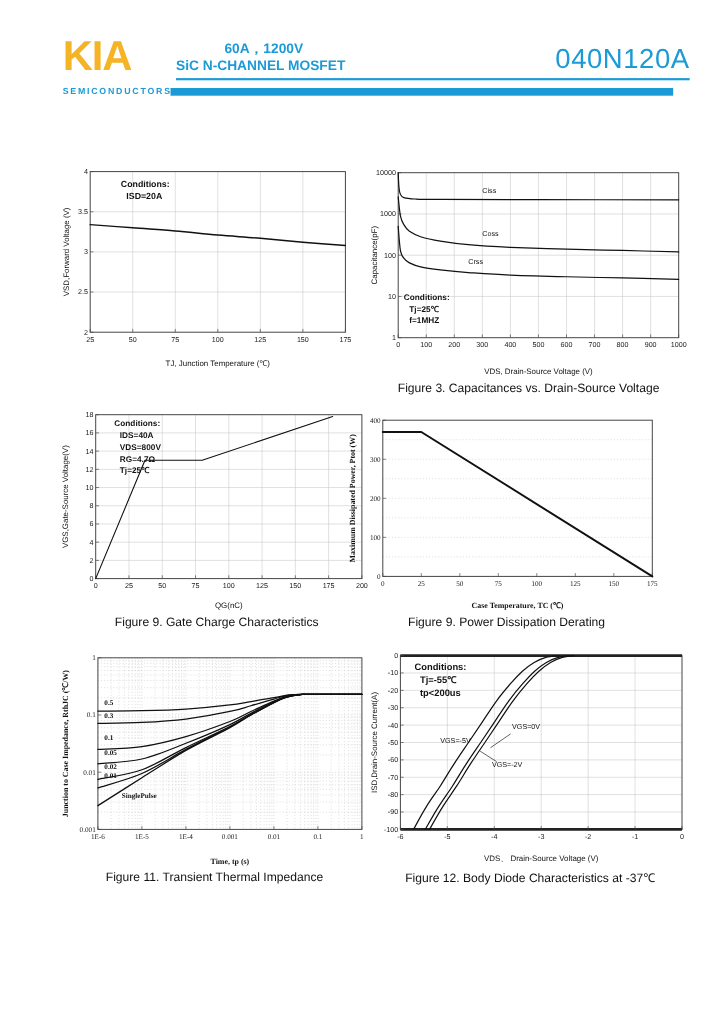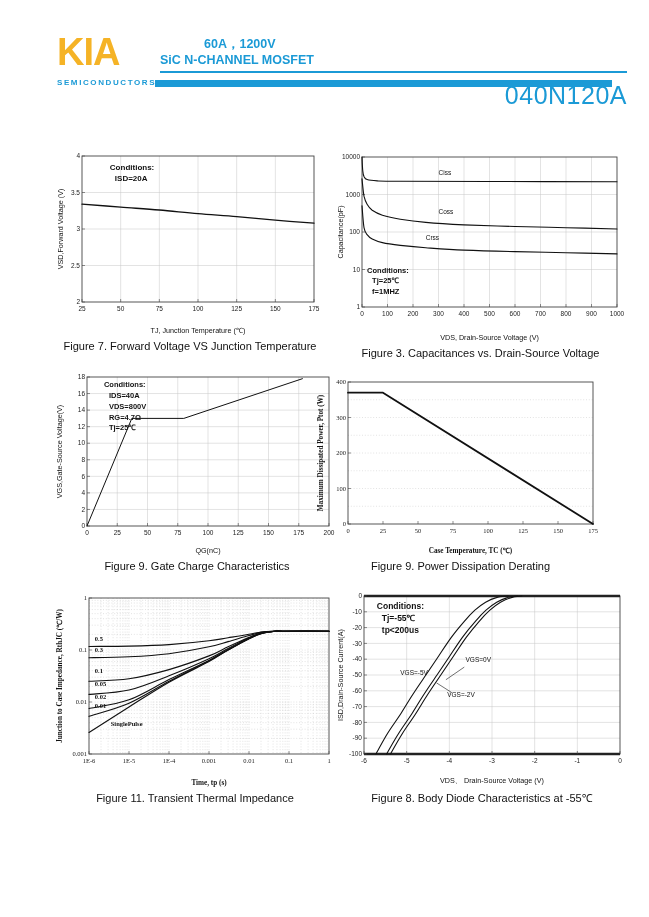--- a/index.html
+++ b/index.html
@@ -5,21 +5,21 @@
   html,body{margin:0;padding:0;background:#fff;}
   #page{position:relative;width:649px;height:847px;background:#fff;overflow:hidden;
         font-family:"Liberation Sans",sans-serif;border-radius:30px;}
   
   .logo{position:absolute;left:57px;top:33px;font-size:38px;font-weight:bold;
         color:var(--yellow);letter-spacing:-1px;line-height:1;}
   .logo-sub{position:absolute;left:57px;top:78px;font-size:8px;font-weight:bold;
         color:var(--cyan);letter-spacing:1.6px;}
   .rating{position:absolute;left:160px;top:36px;font-size:12.5px;font-weight:bold;color:var(--cyan);margin-left:44px;}
   .devtype{position:absolute;left:160px;top:53px;font-size:12.5px;font-weight:bold;color:var(--cyan);}
-  .part{position:absolute;right:22px;top:40px;font-size:25px;color:var(--cyan);letter-spacing:.5px;margin-top:41px;}
+  .part{position:absolute;right:22px;top:40px;font-size:25px;color:var(--cyan);letter-spacing:.5px;}
   .hr-thin{position:absolute;left:160px;top:71px;width:467px;height:2px;background:var(--cyan);}
   .hr-thick{position:absolute;left:155px;top:80px;width:457px;height:7px;background:var(--cyan);}
   
   .fig{position:absolute;display:flex;flex-direction:column;align-items:center;}
   .fig svg{display:block;}
   .caption{font-size:11px;color:#111;margin-top:4px;white-space:nowrap;text-align:center;}
   #fig7 {left:55px;  top:150px; width:270px;}
   #fig8 {left:336px; top:151px; width:289px;}
   #fig9 {left:55px;  top:372px; width:284px;}
   #fig10{left:316px; top:372px; width:289px;}
@@ -87,21 +87,20 @@
         <line x1="26" x2="29" y1="115.5" y2="115.5" stroke="#444" stroke-width="0.6"></line>
         <line x1="26" x2="29" y1="79" y2="79" stroke="#444" stroke-width="0.6"></line>
         <line x1="26" x2="29" y1="42.5" y2="42.5" stroke="#444" stroke-width="0.6"></line>
         <line x1="26" x2="29" y1="6" y2="6" stroke="#444" stroke-width="0.6"></line>
         <text x="142" y="183" text-anchor="middle" font-size="7.2" font-family="&quot;Liberation Sans&quot;, sans-serif" fill="#111" font-weight="normal">TJ, Junction Temperature (℃)</text>
         <text x="7" y="79" text-anchor="middle" font-size="7.2" font-family="&quot;Liberation Sans&quot;, sans-serif" fill="#111" font-weight="normal" transform="rotate(-90 7 79)">VSD,Forward Voltage (V)</text>
         <path d="M26.0,54.2C32.4,54.7 51.8,56.1 64.7,57.1C77.6,58.1 90.4,58.9 103.3,60.0C116.2,61.1 129.1,62.6 142.0,63.7C154.9,64.8 167.8,65.5 180.7,66.6C193.6,67.7 206.4,69.1 219.3,70.2C232.2,71.3 251.6,72.7 258.0,73.2" fill="none" stroke="#111" stroke-width="1.3" stroke-linejoin="round" stroke-linecap="round"></path>
         <text x="53.84" y="19.84" font-size="8" font-family="&quot;Liberation Sans&quot;, sans-serif" fill="#111" font-weight="bold">Conditions:</text>
         <text x="58.84" y="31.04" font-size="8" font-family="&quot;Liberation Sans&quot;, sans-serif" fill="#111" font-weight="bold">ISD=20A</text>
       </svg>
-    <div class="caption">Figure 7. Forward Voltage VS Junction Temperature</div>
   </div>
   <div class="fig" id="fig8">
     <svg width="289" height="192" viewBox="0 0 289 192">
         <g stroke="#c6c6c6" stroke-width="0.5">
           <line x1="51.5" x2="51.5" y1="6" y2="156"></line>
           <line x1="77" x2="77" y1="6" y2="156"></line>
           <line x1="102.5" x2="102.5" y1="6" y2="156"></line>
           <line x1="128" x2="128" y1="6" y2="156"></line>
           <line x1="153.5" x2="153.5" y1="6" y2="156"></line>
           <line x1="179" x2="179" y1="6" y2="156"></line>
@@ -481,21 +480,21 @@
         <path d="M172.2,6.0C170.2,6.3 164.0,6.5 160.3,7.6C156.5,8.6 153.2,10.2 149.6,12.3C146.0,14.4 142.5,17.1 138.9,20.2C135.4,23.4 132.2,26.8 128.3,31.3C124.4,35.8 119.7,41.3 115.5,47.1C111.2,52.9 106.9,59.7 102.7,66.0C98.4,72.4 94.1,78.7 89.9,85.0C85.6,91.3 81.3,97.4 77.1,104.0C72.8,110.5 68.5,117.9 64.3,124.5C60.0,131.1 55.5,136.9 51.5,143.5C47.4,150.0 41.9,160.6 39.9,164.0" fill="none" stroke="#111" stroke-width="1.1" stroke-linejoin="round" stroke-linecap="round"></path>
         <line x1="128.26666666666665" y1="77.1" x2="109.92" y2="89.74000000000001" stroke="#111" stroke-width="0.6"></line>
         <line x1="115.46666666666665" y1="102.38" x2="100.53333333333335" y2="92.89999999999999" stroke="#111" stroke-width="0.6"></line>
         <text x="64.26666666666665" y="85" font-size="6.5" font-family="&quot;Liberation Sans&quot;, sans-serif" fill="#111" font-weight="normal">VGS=-5V</text>
         <text x="129.54666666666668" y="72.36" font-size="6.5" font-family="&quot;Liberation Sans&quot;, sans-serif" fill="#111" font-weight="normal">VGS=0V</text>
         <text x="111.2" y="107.12" font-size="6.5" font-family="&quot;Liberation Sans&quot;, sans-serif" fill="#111" font-weight="normal">VGS=-2V</text>
         <text x="40.8" y="19.240000000000002" font-size="8.5" font-family="&quot;Liberation Sans&quot;, sans-serif" fill="#111" font-weight="bold">Conditions:</text>
         <text x="45.8" y="30.94" font-size="8.5" font-family="&quot;Liberation Sans&quot;, sans-serif" fill="#111" font-weight="bold">Tj=-55℃</text>
         <text x="45.8" y="42.64" font-size="8.5" font-family="&quot;Liberation Sans&quot;, sans-serif" fill="#111" font-weight="bold">tp&lt;200us</text>
       </svg>
-    <div class="caption">Figure 8. Body Diode Characteristics at -55℃</div>
+    <div class="caption">Figure 12. Body Diode Characteristics at -37℃</div>
   </div>
 
   <div>
     <div class="f-line"></div>
     <div class="f-page">5 / 7</div>
     <div class="f-rev"><span>Rev 0.7</span><span>Apr. 2023</span></div>
   </div>
 
 </div>
 

